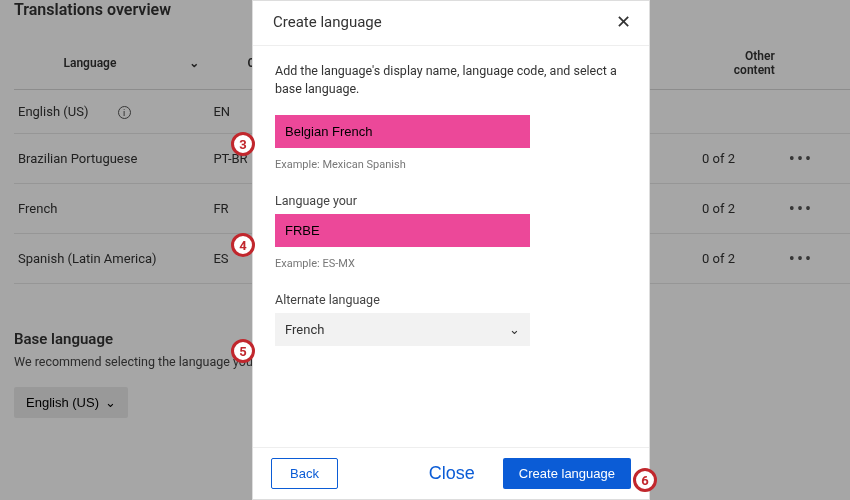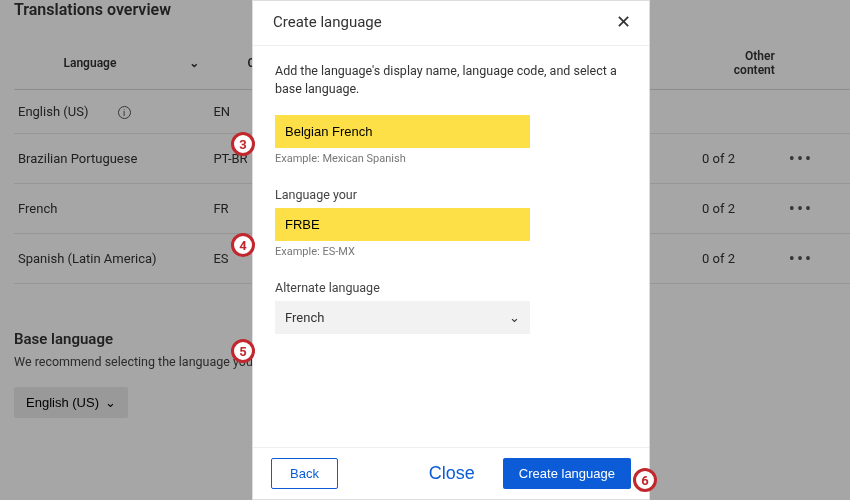--- a/index.html
+++ b/index.html
@@ -93,28 +93,28 @@
     .modal-title { font-size:15px; font-weight:400; }
     .close-x { font-size:18px; cursor:pointer; line-height:1;}
     .modal-body {
       padding: 16px 22px 4px 22px;
       flex:1; overflow:auto;
     }
     .intro { font-size: 12.5px; color:#333; margin-bottom: 18px; line-height:1.4;}
     .field-label { font-size:12.5px; color:#444; margin-bottom:6px; }
     .text-input {
       width: 255px;
-      background:#fde047;
+      background:#ec4899;
       border:none;
       padding: 9px 10px;
       font-size: 13px;
       outline:none;
       display:block;
     }
-    .hint { font-size: 11px; color: #777; margin: 4px 0 22px 0; }
+    .hint { font-size: 11px; color: #777; margin: 10px 0 22px 0; }
     .hint2 { font-size: 11px; color: #777; margin: 10px 0 0 0; line-height:1.4; max-width:350px;}
     .select {
       width:255px;
       background:#f2f2f2;
       border:none;
       padding:9px 10px;
       font-size:13px;
       display:flex; justify-content:space-between; align-items:center;
     }
     .modal-footer {

